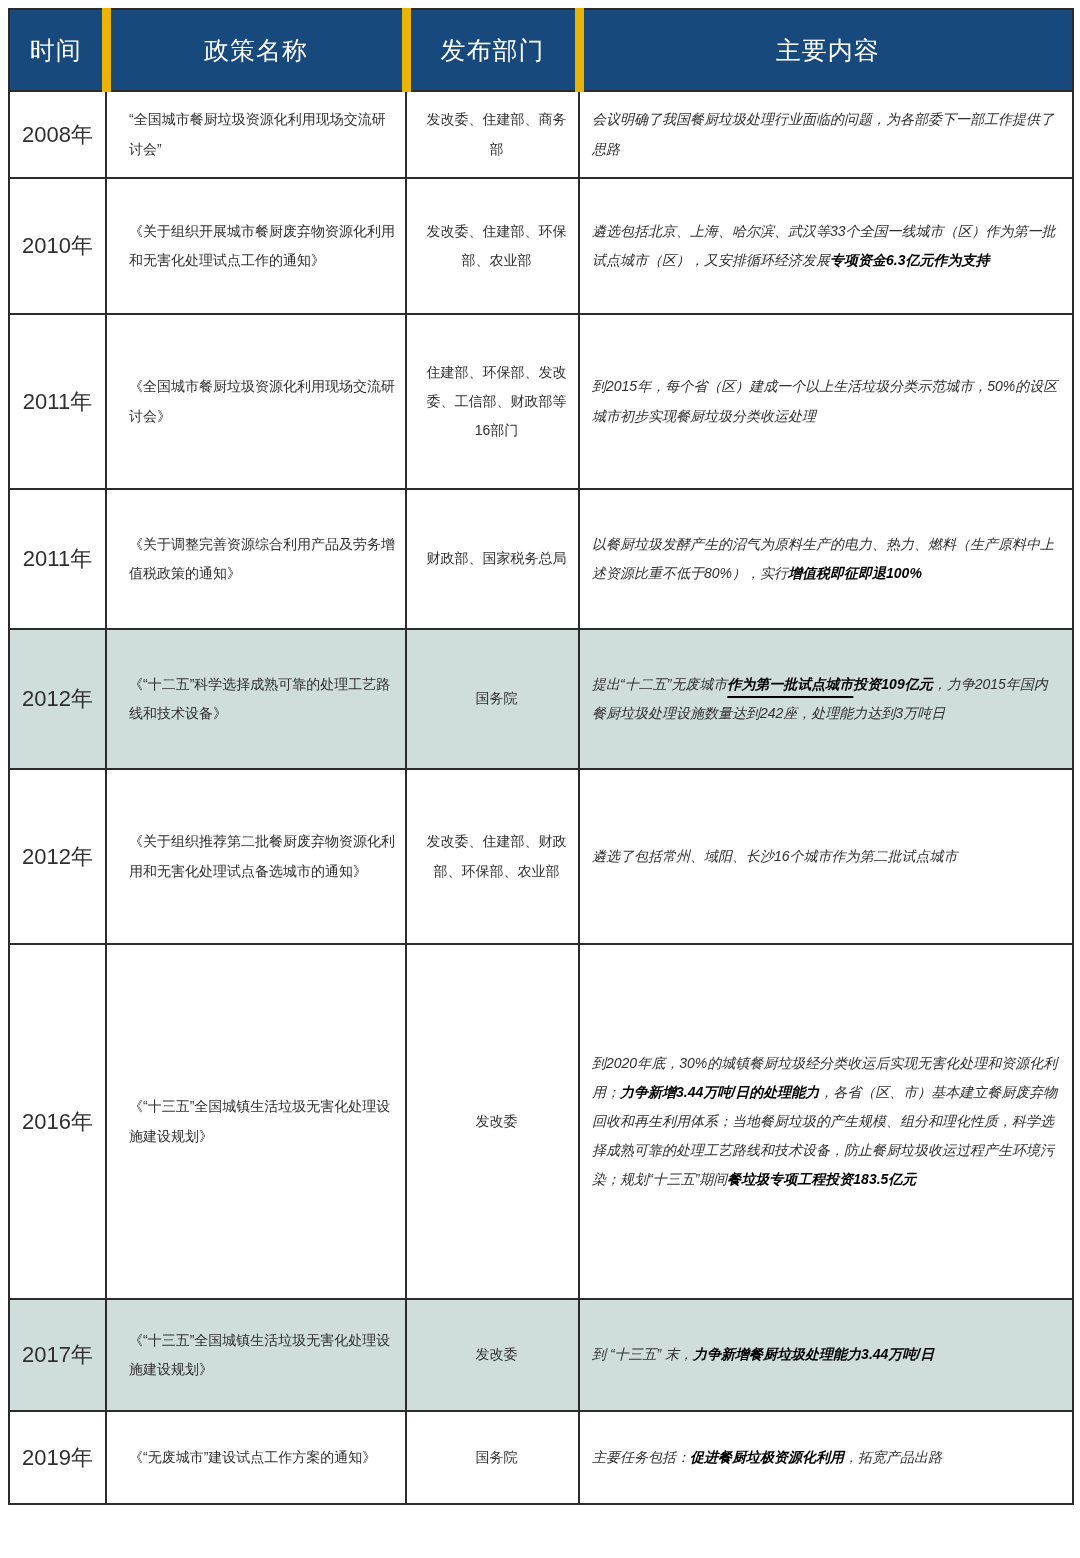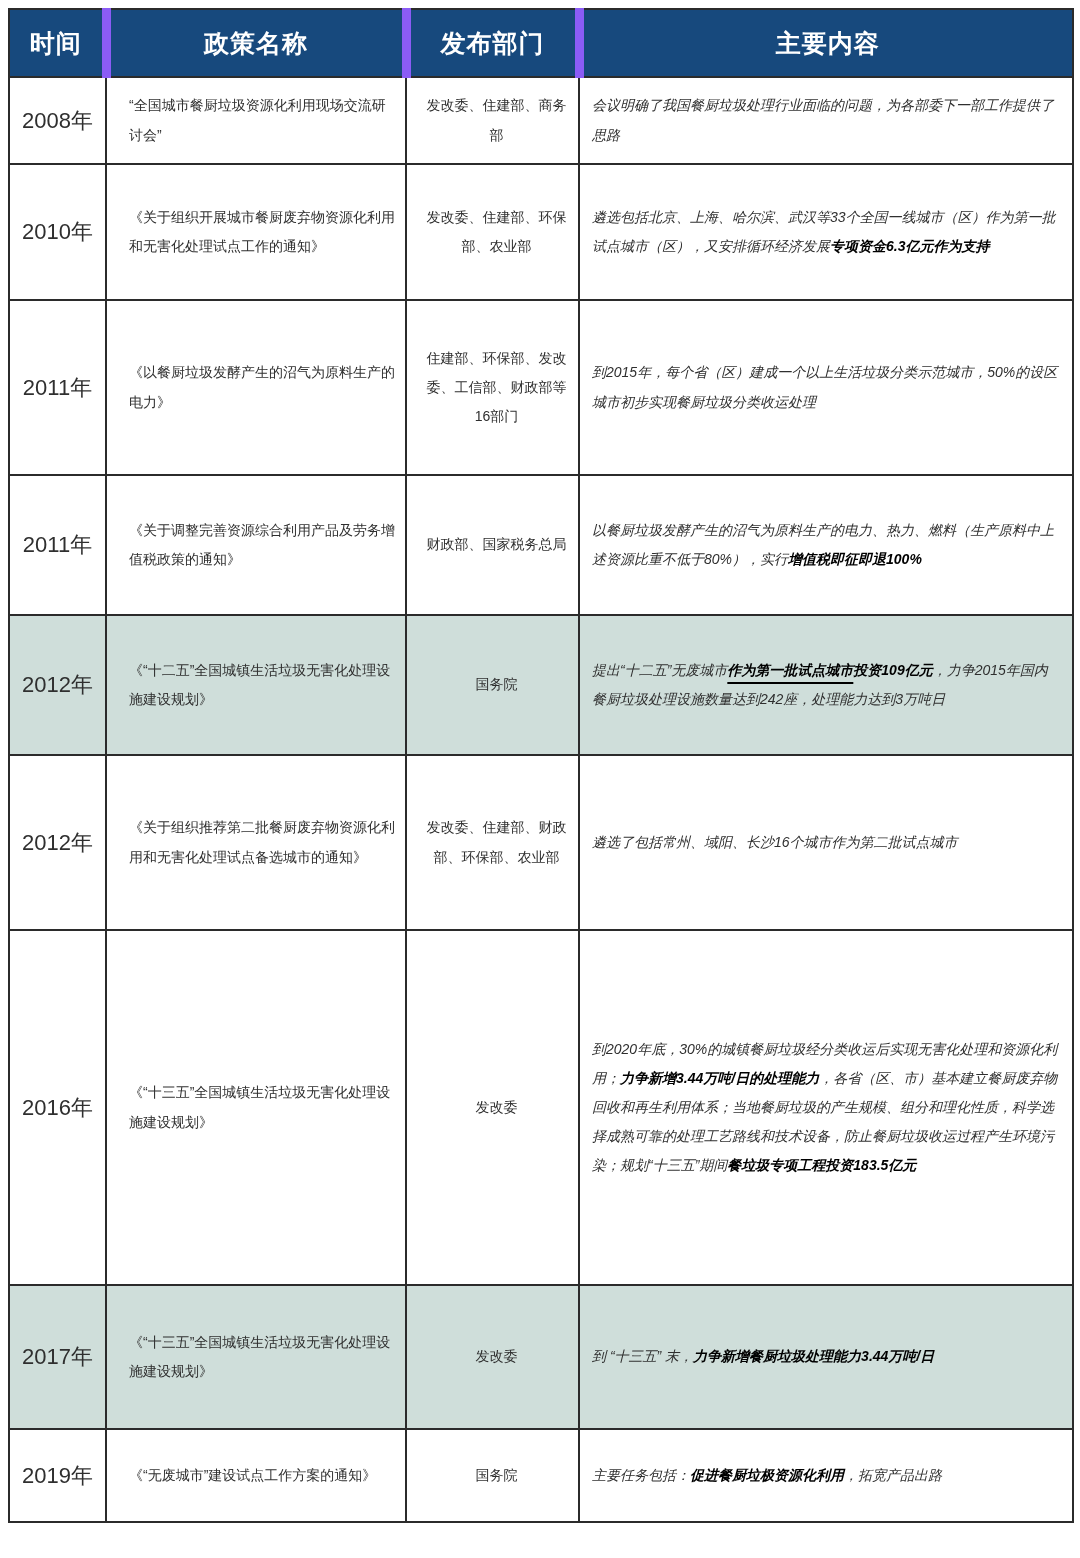--- a/index.html
+++ b/index.html
@@ -19,30 +19,30 @@
   table{
     border-collapse:collapse;
     table-layout:fixed;
     width:1064px;
   }
   
   thead th{
     background:var(--header-bg);
     color:#ffffff;
     font-size:25px;
-    font-weight:700;
+    font-weight:400;
     text-align:center;
     vertical-align:middle;
-    height:68px;
+    height:82px;
     border-top:2px solid var(--border);
     border-bottom:2px solid var(--border);
     letter-spacing:1px;
   }
   thead th:first-child{border-left:2px solid var(--border);}
-  thead th + th{border-left:9px solid #8b5cf6;}
+  thead th + th{border-left:9px solid #eab308;}
   thead th:last-child{border-right:2px solid var(--border);}
   
   tbody td{
     border:2px solid var(--border);
     vertical-align:middle;
     font-size:14px;
     line-height:2.08;
   }
   tbody tr.highlight td{background:var(--highlight-bg);}
   td.year{
@@ -74,21 +74,21 @@
     text-underline-offset:7px;
   }
   
   tbody tr:nth-child(1){height:87px;}
   tbody tr:nth-child(2){height:136px;}
   tbody tr:nth-child(3){height:175px;}
   tbody tr:nth-child(4){height:140px;}
   tbody tr:nth-child(5){height:140px;}
   tbody tr:nth-child(6){height:175px;}
   tbody tr:nth-child(7){height:355px;}
-  tbody tr:nth-child(8){height:144px;}
+  tbody tr:nth-child(8){height:112px;}
   tbody tr:nth-child(9){height:93px;}
 </style>
 </head>
 <body>
 
 <div class="wrap">
   <table>
     <colgroup>
       <col style="width:97px">
       <col style="width:300px">
@@ -111,33 +111,33 @@
           <td class="content"><span>会议明确了我国餐厨垃圾处理行业面临的问题，为各部委下一部工作提供了思路</span></td>
         </tr>
         <tr>
           <td class="year">2010年</td>
           <td class="policy">《关于组织开展城市餐厨废弃物资源化利用和无害化处理试点工作的通知》</td>
           <td class="dept">发改委、住建部、环保部、农业部</td>
           <td class="content"><span>遴选包括北京、上海、哈尔滨、武汉等33个全国一线城市（区）作为第一批试点城市（区），又安排循环经济发展</span><span class="seg-bold">专项资金6.3亿元作为支持</span></td>
         </tr>
         <tr>
           <td class="year">2011年</td>
-          <td class="policy">《以餐厨垃圾发酵产生的沼气为原料生产的电力》</td>
+          <td class="policy">《全国城市餐厨垃圾资源化利用现场交流研讨会》</td>
           <td class="dept">住建部、环保部、发改委、工信部、财政部等16部门</td>
           <td class="content"><span>到2015年，每个省（区）建成一个以上生活垃圾分类示范城市，50%的设区城市初步实现餐厨垃圾分类收运处理</span></td>
         </tr>
         <tr>
           <td class="year">2011年</td>
           <td class="policy">《关于调整完善资源综合利用产品及劳务增值税政策的通知》</td>
           <td class="dept">财政部、国家税务总局</td>
           <td class="content"><span>以餐厨垃圾发酵产生的沼气为原料生产的电力、热力、燃料（生产原料中上述资源比重不低于80%），实行</span><span class="seg-bold">增值税即征即退100%</span></td>
         </tr>
         <tr class="highlight">
           <td class="year">2012年</td>
-          <td class="policy">《“十二五”全国城镇生活垃圾无害化处理设施建设规划》</td>
+          <td class="policy">《“十二五”科学选择成熟可靠的处理工艺路线和技术设备》</td>
           <td class="dept">国务院</td>
           <td class="content"><span>提出“十二五”无废城市</span><span class="seg-bold seg-underline">作为第一批试点城市</span><span class="seg-bold">投资109亿元</span><span>，力争2015年国内餐厨垃圾处理设施数量达到242座，处理能力达到3万吨日</span></td>
         </tr>
         <tr>
           <td class="year">2012年</td>
           <td class="policy">《关于组织推荐第二批餐厨废弃物资源化利用和无害化处理试点备选城市的通知》</td>
           <td class="dept">发改委、住建部、财政部、环保部、农业部</td>
           <td class="content"><span>遴选了包括常州、域阳、长沙16个城市作为第二批试点城市</span></td>
         </tr>
         <tr>

